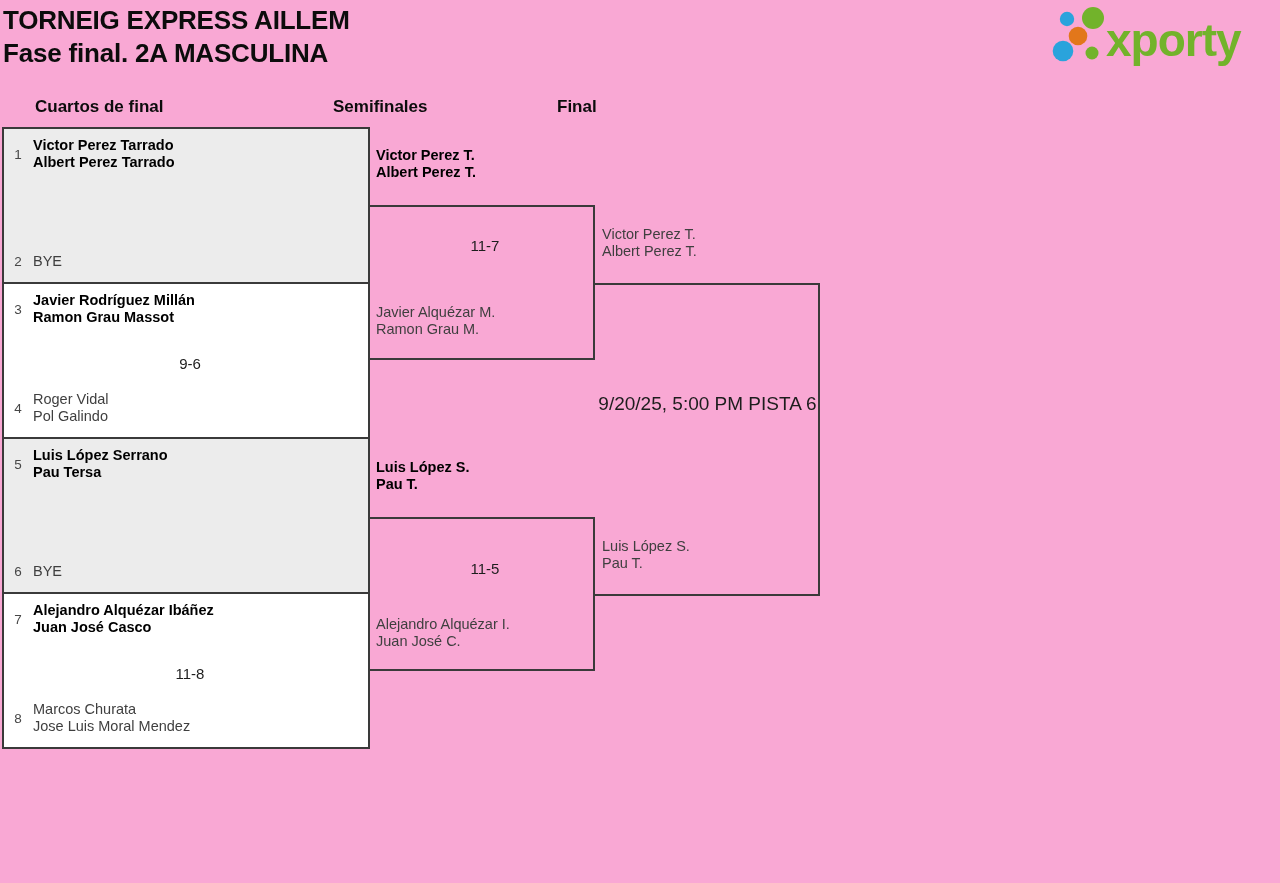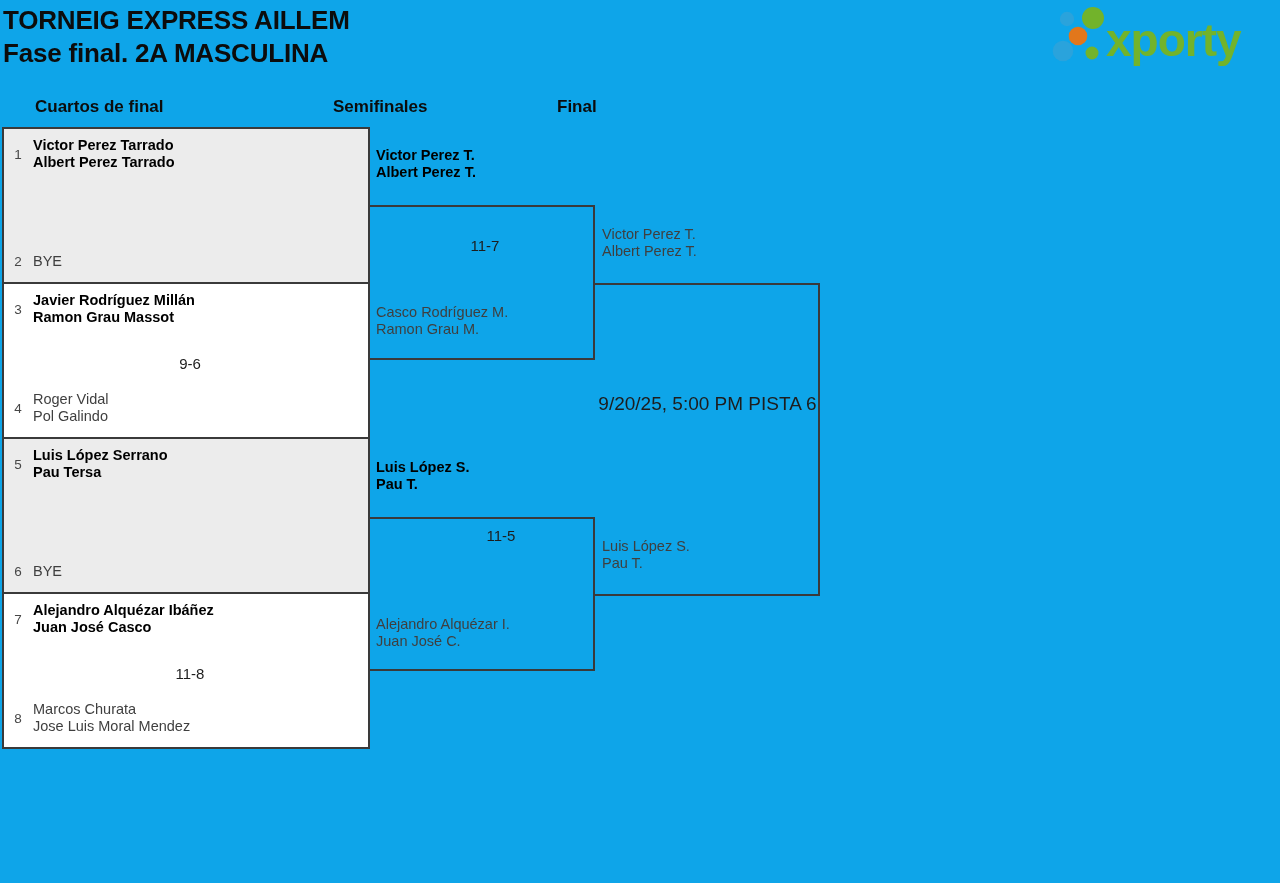--- a/index.html
+++ b/index.html
@@ -1,19 +1,19 @@
 <!DOCTYPE html>
 <html><head>
 <meta charset="utf-8">
 <style>
   html,body{margin:0;padding:0;background:#fff;}
   .page{
     position:relative;
     width:1280px;height:883px;
-    background:#0ea5e9;
+    background:#f9a8d4;
     font-family:"Liberation Sans","DejaVu Sans",sans-serif;
     color:#111;
     overflow:hidden;
   }
   
   .title-block{
     position:absolute;left:3px;top:4px;
     font-size:26px;line-height:33px;font-weight:bold;
     letter-spacing:-0.2px;color:#0c0c0c;
   }
@@ -59,21 +59,21 @@
   .lbl-sf1-loser{left:376px;top:304px;}
   .lbl-sf2-winner{left:376px;top:459px;}
   .lbl-sf2-loser{left:376px;top:616px;}
   .lbl-final-top{left:602px;top:226px;}
   .lbl-final-bottom{left:602px;top:538px;}
   .float-score{
     position:absolute;left:370px;width:230px;text-align:center;
     font-size:15px;color:#1d1d1d;
   }
   .score-sf1{top:237px;}
-  .score-sf2{top:527px;margin-left:16px;}
+  .score-sf2{top:560px;}
   .final-schedule{
     position:absolute;left:595px;width:225px;top:393px;
     text-align:center;font-size:19px;color:#1d1d1d;
   }
 </style>
 </head>
 <body>
 
 <div class="page">
 
@@ -173,21 +173,21 @@
   <div class="box sf sf2"></div>
 
   <div class="box final-box"></div>
 
   <div class="pair-label winner lbl-sf1-winner">
     <div>Victor Perez T.</div>
     <div>Albert Perez T.</div>
   </div>
   <div class="float-score score-sf1">11-7</div>
   <div class="pair-label lbl-sf1-loser">
-    <div>Casco Rodríguez M.</div>
+    <div>Javier Alquézar M.</div>
     <div>Ramon Grau M.</div>
   </div>
 
   <div class="pair-label winner lbl-sf2-winner">
     <div>Luis López S.</div>
     <div>Pau T.</div>
   </div>
   <div class="float-score score-sf2">11-5</div>
   <div class="pair-label lbl-sf2-loser">
     <div>Alejandro Alquézar I.</div>

